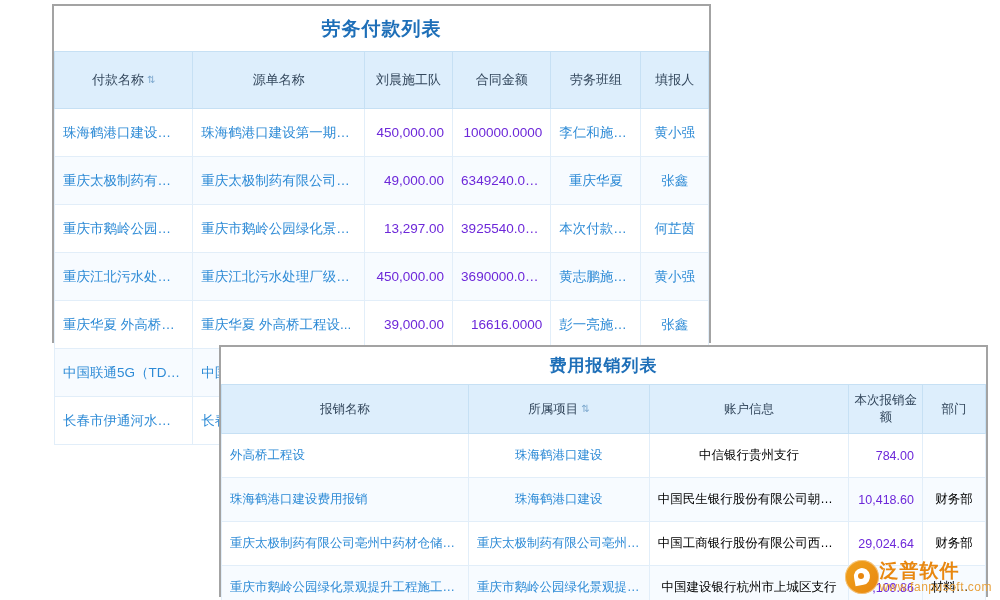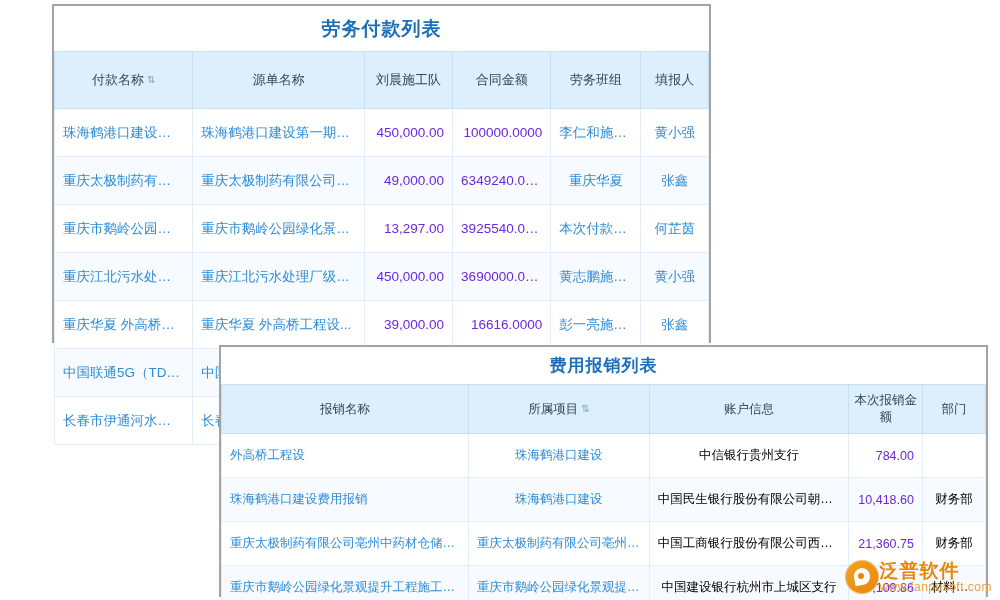--- a/index.html
+++ b/index.html
@@ -285,21 +285,21 @@
         <td class="lnk">珠海鹤港口建设费用报销</td>
         <td class="lnk ctr">珠海鹤港口建设</td>
         <td class="ctr">中国民生银行股份有限公司朝阳支行</td>
         <td class="num">10,418.60</td>
         <td class="ctr">财务部</td>
       </tr>
       <tr>
         <td class="lnk">重庆太极制药有限公司亳州中药材仓储物流基地...</td>
         <td class="lnk ctr">重庆太极制药有限公司亳州中药...</td>
         <td class="ctr">中国工商银行股份有限公司西安围...</td>
-        <td class="num">21,360.75</td>
+        <td class="num">29,024.64</td>
         <td class="ctr">财务部</td>
       </tr>
       <tr>
         <td class="lnk">重庆市鹅岭公园绿化景观提升工程施工费用报销</td>
         <td class="lnk ctr">重庆市鹅岭公园绿化景观提升工...</td>
         <td class="ctr">中国建设银行杭州市上城区支行</td>
         <td class="num">9,109.86</td>
         <td class="ctr">材料采购</td>
       </tr>
 

